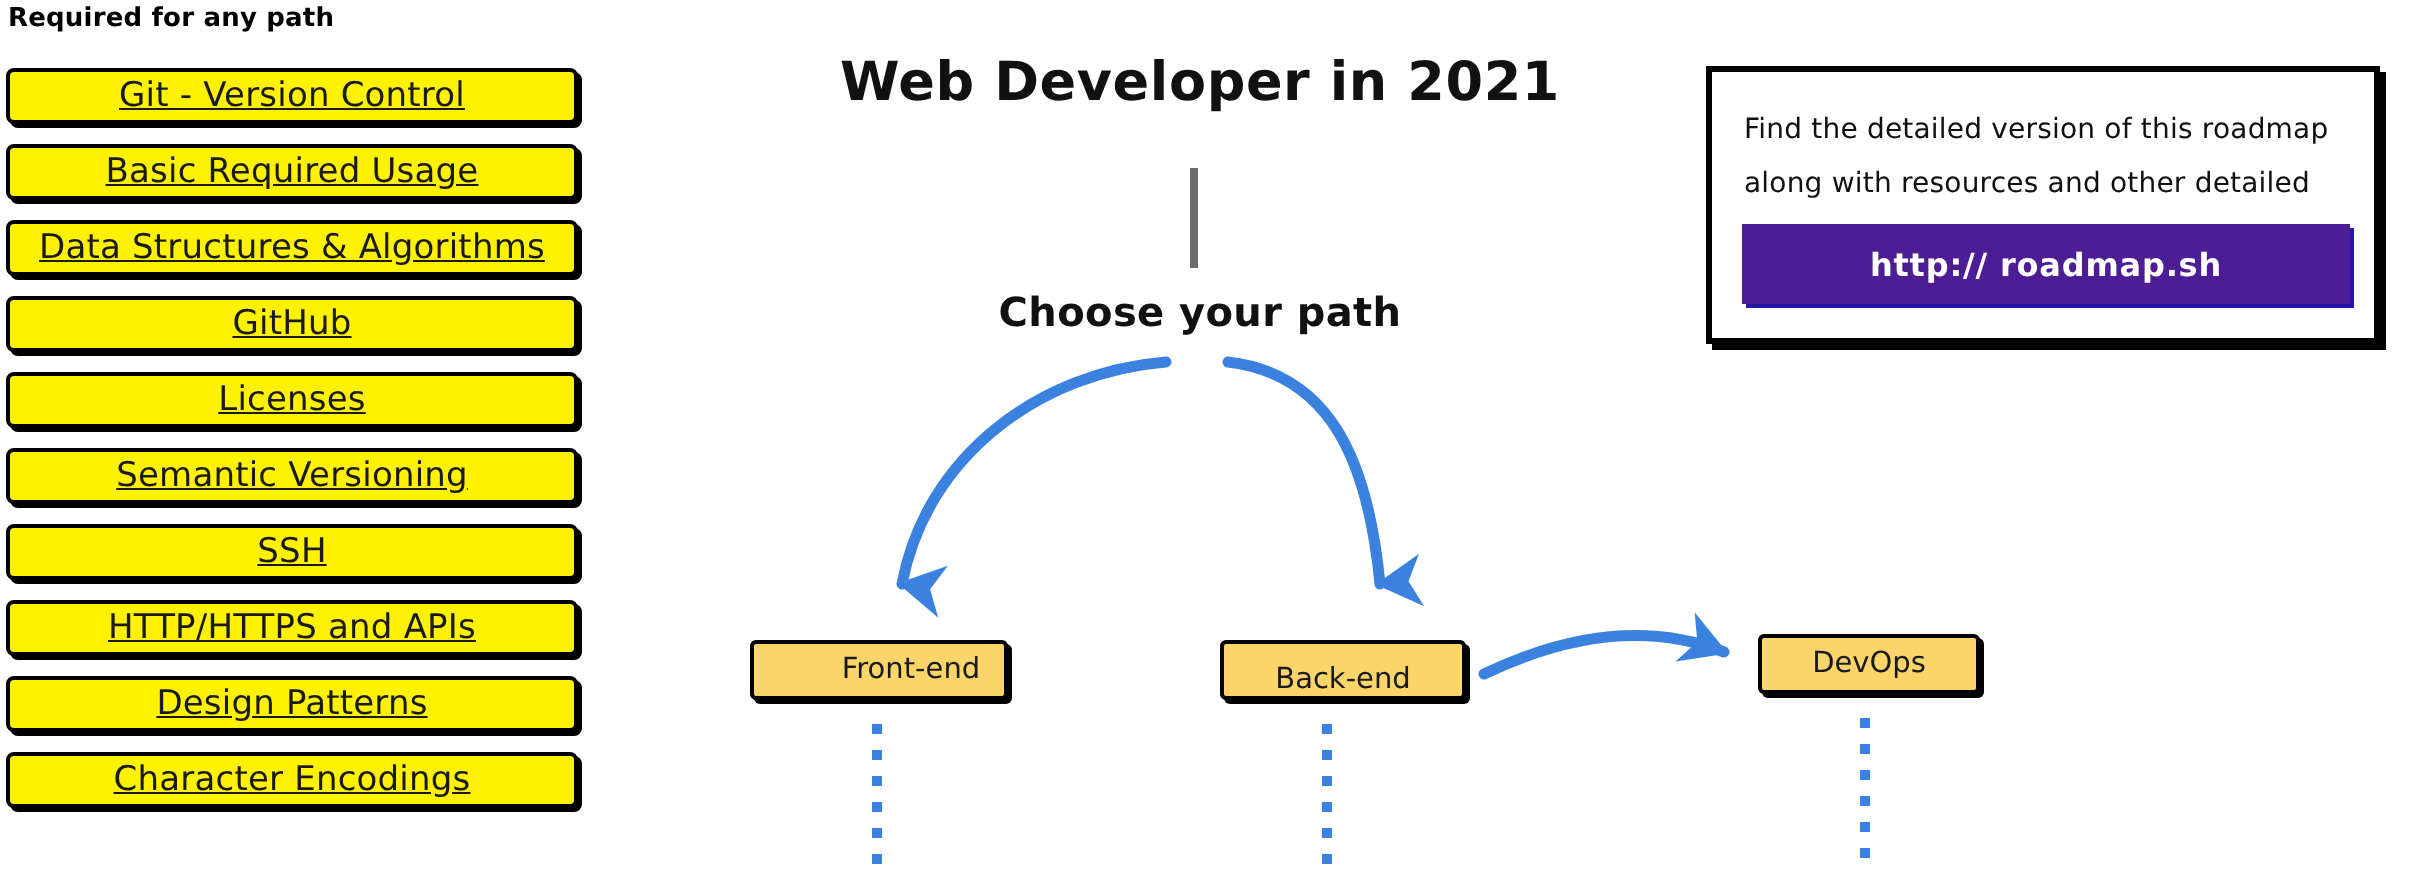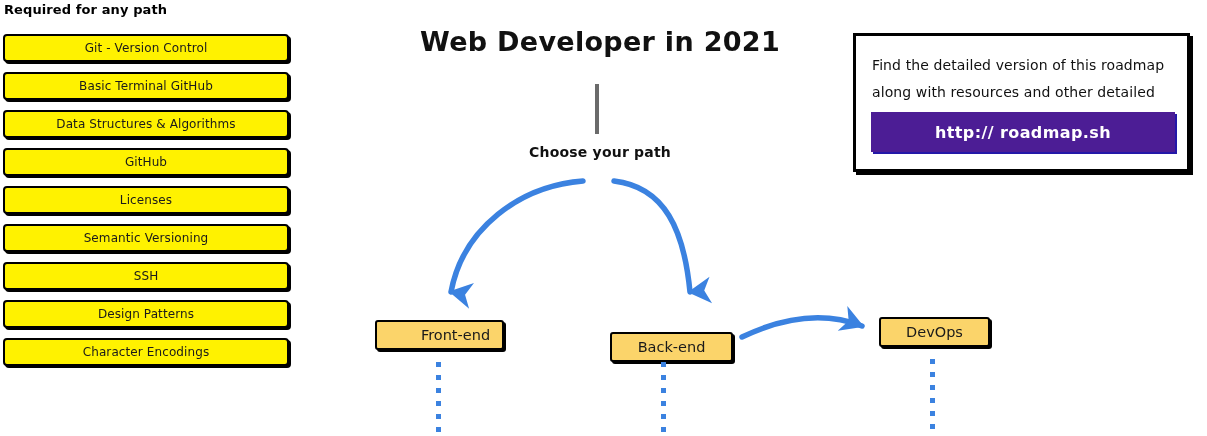--- a/index.html
+++ b/index.html
@@ -45,24 +45,25 @@
     background: #FFF200;
     border: 2px solid #000000;
     border-radius: 4px;
     box-shadow: 2px 2px 0 0 #000000;
     display: flex;
     align-items: center;
     justify-content: center;
     box-sizing: border-box;
   }
   .req-item span {
-    font-size: 12px;
+    font-size: 17px;
     color: #1a1a1a;
     letter-spacing: 0.1px;
     white-space: nowrap;
+    text-decoration: underline;
   }
 
   
   #main-title {
     position: absolute;
     left: 420px;
     top: 26px;
     width: 360px;
     text-align: right;
     font-size: 27px;
@@ -78,21 +79,21 @@
     width: 4px;
     height: 50px;
     background: #6b6b6b;
   }
   #choose-path-label {
     position: absolute;
     left: 420px;
     top: 144px;
     width: 360px;
     text-align: center;
-    font-size: 14px;
+    font-size: 20px;
     font-weight: bold;
     color: #111111;
     letter-spacing: 0.2px;
     white-space: nowrap;
   }
 
   
   #arrow-layer {
     position: absolute;
     left: 0;
@@ -114,21 +115,21 @@
     align-items: center;
     justify-content: center;
     box-sizing: border-box;
   }
   .path-node span {
     font-size: 14.5px;
     color: #1a1a1a;
     white-space: nowrap;
   }
   #node-frontend { left: 375px; top: 320px; width: 129px; padding-left: 32px; }
-  #node-backend  { left: 610px; top: 332px; width: 123px; }
+  #node-backend  { left: 610px; top: 320px; width: 123px; align-items: flex-end; }
   #node-devops   { left: 879px; top: 317px; width: 111px; }
 
   .dotted-trail {
     position: absolute;
     width: 5px;
     top: 362px;
     height: 74px;
     background-image: linear-gradient(#3B82E0 5px, rgba(0,0,0,0) 5px);
     background-size: 5px 13px;
     background-repeat: repeat-y;
@@ -186,36 +187,39 @@
 
 <div class="stage">
 
   <div id="required-heading">Required for any path</div>
 
   <div id="required-list">
     <div class="req-item">
       <span>Git - Version Control</span>
     </div>
     <div class="req-item">
-      <span>Basic Terminal GitHub</span>
+      <span>Basic Required Usage</span>
     </div>
     <div class="req-item">
       <span>Data Structures &amp; Algorithms</span>
     </div>
     <div class="req-item">
       <span>GitHub</span>
     </div>
     <div class="req-item">
       <span>Licenses</span>
     </div>
     <div class="req-item">
       <span>Semantic Versioning</span>
     </div>
     <div class="req-item">
       <span>SSH</span>
+    </div>
+    <div class="req-item">
+      <span>HTTP/HTTPS and APIs</span>
     </div>
     <div class="req-item">
       <span>Design Patterns</span>
     </div>
     <div class="req-item">
       <span>Character Encodings</span>
     </div>
   </div>
 
   <div id="main-title">Web Developer in 2021</div>

